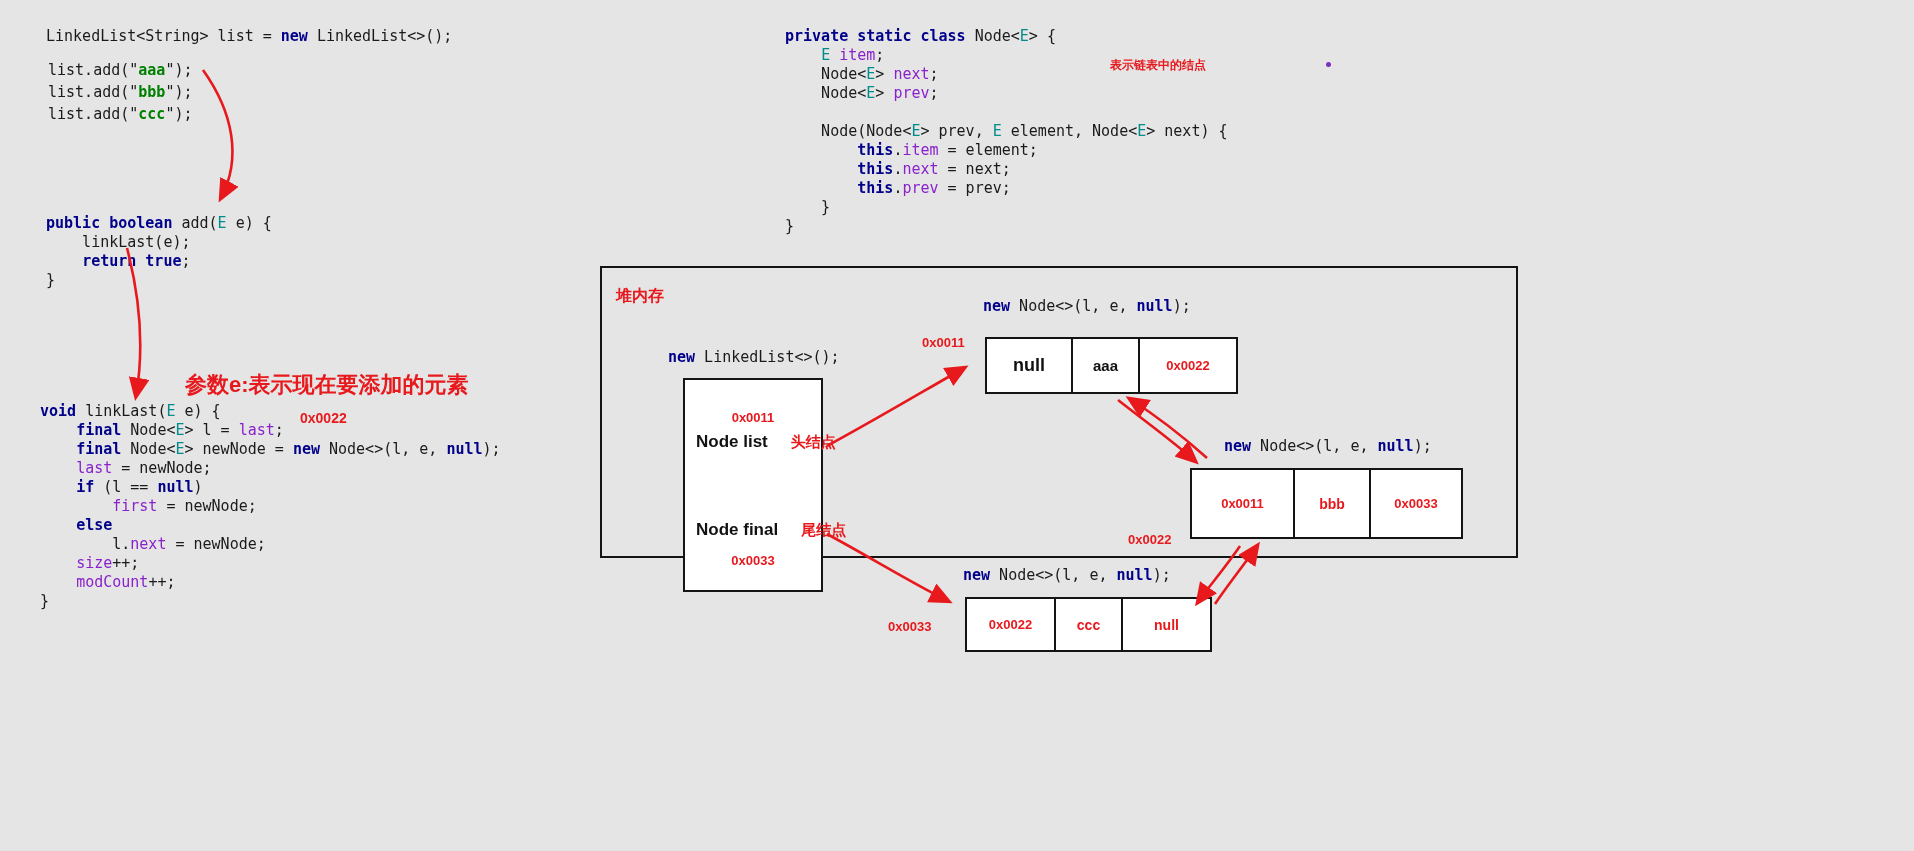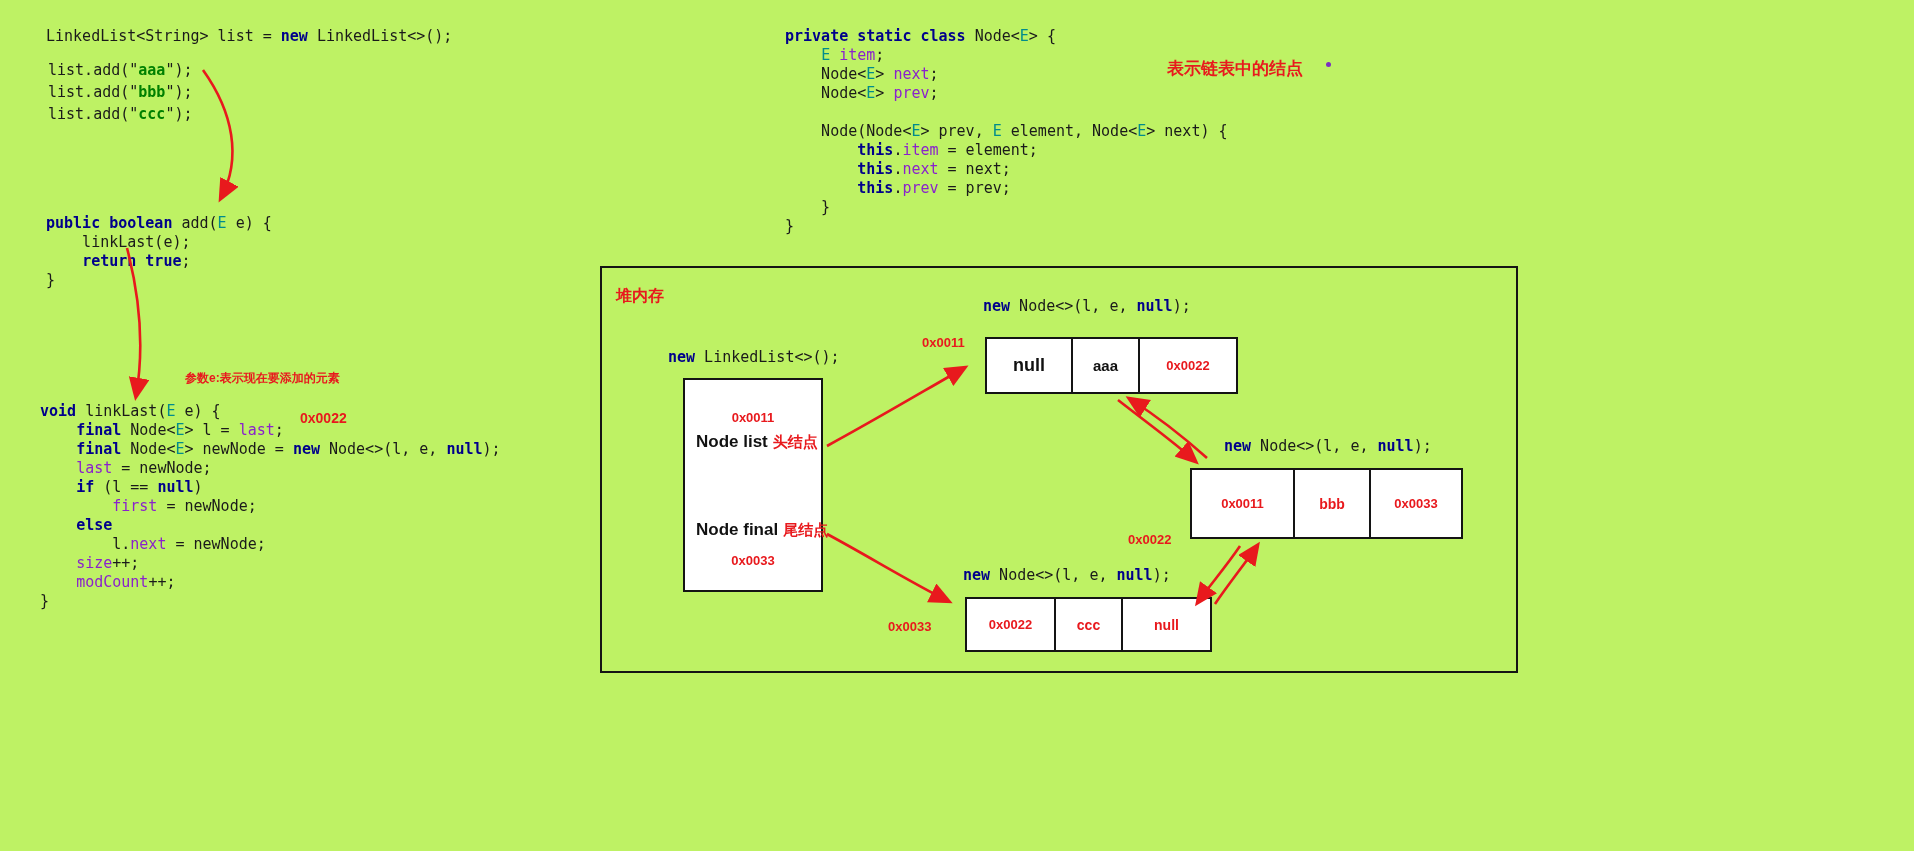--- a/index.html
+++ b/index.html
@@ -1,71 +1,71 @@
 <!DOCTYPE html>
 <html style="--keyword: #00008B; --string: #008000; --field: #8A22CC; --typeparam: #008C8C; --red: #E8191D; --code: #1A1A1A; --border: #141414; --dot: #7B2FBE;"><head>
 <meta charset="utf-8">
 <style>
   html,body{margin:0;padding:0;background:#ffffff;}
-  .canvas{position:relative;width:1914px;height:851px;background:#bef264;overflow:hidden;
+  .canvas{position:relative;width:1914px;height:851px;background:#e5e5e5;overflow:hidden;
           font-family:"Liberation Sans",sans-serif;}
   
   .code{position:absolute;font-family:"DejaVu Sans Mono","Liberation Mono",monospace;
         font-size:15px;line-height:19px;white-space:pre;color:var(--code);}
   .cl{min-height:19px;}
   .t-p{color:var(--code);}
   .t-k{color:var(--keyword);font-weight:bold;}
   .t-s{color:var(--string);font-weight:bold;}
   .t-f{color:var(--field);font-weight:normal;}
   .t-e{color:var(--typeparam);}
   
   .note{position:absolute;font-family:"Liberation Sans",sans-serif;font-weight:bold;
-        color:var(--red);font-size:12px;white-space:nowrap;}
+        color:var(--red);font-size:22px;white-space:nowrap;}
   .addr{position:absolute;font-family:"Liberation Sans",sans-serif;font-weight:bold;
         color:var(--red);font-size:13px;white-space:nowrap;}
   
   .box{position:absolute;border:2px solid var(--border);background:#fff;box-sizing:border-box;}
   .heap-box{background:transparent;}
   .heap-title{position:absolute;left:14px;top:18px;font-size:16px;font-weight:bold;color:var(--red);}
   .node-box{display:flex;align-items:stretch;}
   .cell{border-right:2px solid var(--border);display:flex;align-items:center;justify-content:center;
         font-family:"Liberation Sans",sans-serif;font-weight:bold;box-sizing:border-box;}
   .cell:last-child{border-right:none;flex:1;}
   .c-dark{color:#111;}
   .c-red{color:var(--red);}
   .fs18{font-size:18px;} .fs15{font-size:15px;} .fs14{font-size:14px;} .fs13{font-size:13px;}
   
   .obj-addr{position:absolute;left:0;width:100%;text-align:center;color:var(--red);
             font-weight:bold;font-size:13px;}
   .obj-row{position:absolute;left:11px;white-space:nowrap;font-weight:bold;}
   .obj-label{font-size:17px;color:#111;}
-  .obj-note{font-size:15px;color:var(--red);margin-left:5px;}
+  .obj-note{font-size:15px;color:var(--red);margin-left:23px;}
   .dot{position:absolute;width:5px;height:5px;border-radius:50%;background:var(--dot);}
   
   .arrows{position:absolute;left:0;top:0;width:1914px;height:851px;pointer-events:none;}
   .arrows path.ar{stroke:var(--red);stroke-width:2.6;fill:none;}
   .arrows #ah path{fill:var(--red);stroke:none;}
 </style>
 </head>
 <body>
 
 <div class="canvas">
 
   <div class="code" style="left:46px;top:27px"><div class="cl"><span class="t-p">LinkedList&lt;String&gt; list = </span><span class="t-k">new</span><span class="t-p"> LinkedList&lt;&gt;();</span></div></div>
   <div class="code" style="left:48px;top:59px;line-height:22px"><div class="cl"><span class="t-p">list.add("</span><span class="t-s">aaa</span><span class="t-p">");</span></div><div class="cl"><span class="t-p">list.add("</span><span class="t-s">bbb</span><span class="t-p">");</span></div><div class="cl"><span class="t-p">list.add("</span><span class="t-s">ccc</span><span class="t-p">");</span></div></div>
   <div class="code" style="left:46px;top:214px"><div class="cl"><span class="t-k">public boolean</span><span class="t-p"> add(</span><span class="t-e">E</span><span class="t-p"> e) {</span></div><div class="cl"><span class="t-p">    linkLast(e);</span></div><div class="cl"><span class="t-p">    </span><span class="t-k">return true</span><span class="t-p">;</span></div><div class="cl"><span class="t-p">}</span></div></div>
   <div class="note" style="left:185px;top:370px">参数e:表示现在要添加的元素</div>
   <div class="addr" style="left:300px;top:410px;font-size:14px">0x0022</div>
   <div class="code" style="left:40px;top:402px"><div class="cl"><span class="t-k">void</span><span class="t-p"> linkLast(</span><span class="t-e">E</span><span class="t-p"> e) {</span></div><div class="cl"><span class="t-p">    </span><span class="t-k">final</span><span class="t-p"> Node&lt;</span><span class="t-e">E</span><span class="t-p">&gt; l = </span><span class="t-f">last</span><span class="t-p">;</span></div><div class="cl"><span class="t-p">    </span><span class="t-k">final</span><span class="t-p"> Node&lt;</span><span class="t-e">E</span><span class="t-p">&gt; newNode = </span><span class="t-k">new</span><span class="t-p"> Node&lt;&gt;(l, e, </span><span class="t-k">null</span><span class="t-p">);</span></div><div class="cl"><span class="t-p">    </span><span class="t-f">last</span><span class="t-p"> = newNode;</span></div><div class="cl"><span class="t-p">    </span><span class="t-k">if</span><span class="t-p"> (l == </span><span class="t-k">null</span><span class="t-p">)</span></div><div class="cl"><span class="t-p">        </span><span class="t-f">first</span><span class="t-p"> = newNode;</span></div><div class="cl"><span class="t-p">    </span><span class="t-k">else</span></div><div class="cl"><span class="t-p">        l.</span><span class="t-f">next</span><span class="t-p"> = newNode;</span></div><div class="cl"><span class="t-p">    </span><span class="t-f">size</span><span class="t-p">++;</span></div><div class="cl"><span class="t-p">    </span><span class="t-f">modCount</span><span class="t-p">++;</span></div><div class="cl"><span class="t-p">}</span></div></div>
 
   <div class="code" style="left:785px;top:27px"><div class="cl"><span class="t-k">private static class</span><span class="t-p"> Node&lt;</span><span class="t-e">E</span><span class="t-p">&gt; {</span></div><div class="cl"><span class="t-p">    </span><span class="t-e">E</span><span class="t-p"> </span><span class="t-f">item</span><span class="t-p">;</span></div><div class="cl"><span class="t-p">    Node&lt;</span><span class="t-e">E</span><span class="t-p">&gt; </span><span class="t-f">next</span><span class="t-p">;</span></div><div class="cl"><span class="t-p">    Node&lt;</span><span class="t-e">E</span><span class="t-p">&gt; </span><span class="t-f">prev</span><span class="t-p">;</span></div><div class="cl"><span class="t-p"></span></div><div class="cl"><span class="t-p">    Node(Node&lt;</span><span class="t-e">E</span><span class="t-p">&gt; prev, </span><span class="t-e">E</span><span class="t-p"> element, Node&lt;</span><span class="t-e">E</span><span class="t-p">&gt; next) {</span></div><div class="cl"><span class="t-p">        </span><span class="t-k">this</span><span class="t-p">.</span><span class="t-f">item</span><span class="t-p"> = element;</span></div><div class="cl"><span class="t-p">        </span><span class="t-k">this</span><span class="t-p">.</span><span class="t-f">next</span><span class="t-p"> = next;</span></div><div class="cl"><span class="t-p">        </span><span class="t-k">this</span><span class="t-p">.</span><span class="t-f">prev</span><span class="t-p"> = prev;</span></div><div class="cl"><span class="t-p">    }</span></div><div class="cl"><span class="t-p">}</span></div></div>
-  <div class="note" style="left:1167px;top:57px;font-size:17px">表示链表中的结点</div>
+  <div class="note" style="left:1110px;top:57px;font-size:12px">表示链表中的结点</div>
   <div class="dot" style="left:1326px;top:62px"></div>
 
-  <div class="box heap-box" style="left:600px;top:266px;width:918px;height:407px">
+  <div class="box heap-box" style="left:600px;top:266px;width:918px;height:292px">
     <div class="heap-title">堆内存</div>
   </div>
 
   <div class="code" style="left:668px;top:348px"><div class="cl"><span class="t-k">new</span><span class="t-p"> LinkedList&lt;&gt;();</span></div></div>
   <div class="box" style="left:683px;top:378px;width:140px;height:214px">
     <div class="obj-addr" style="top:30px">0x0011</div>
     <div class="obj-row" style="top:52px">
       <span class="obj-label">Node list</span><span class="obj-note">头结点</span>
     </div>
     <div class="obj-row" style="top:140px">

